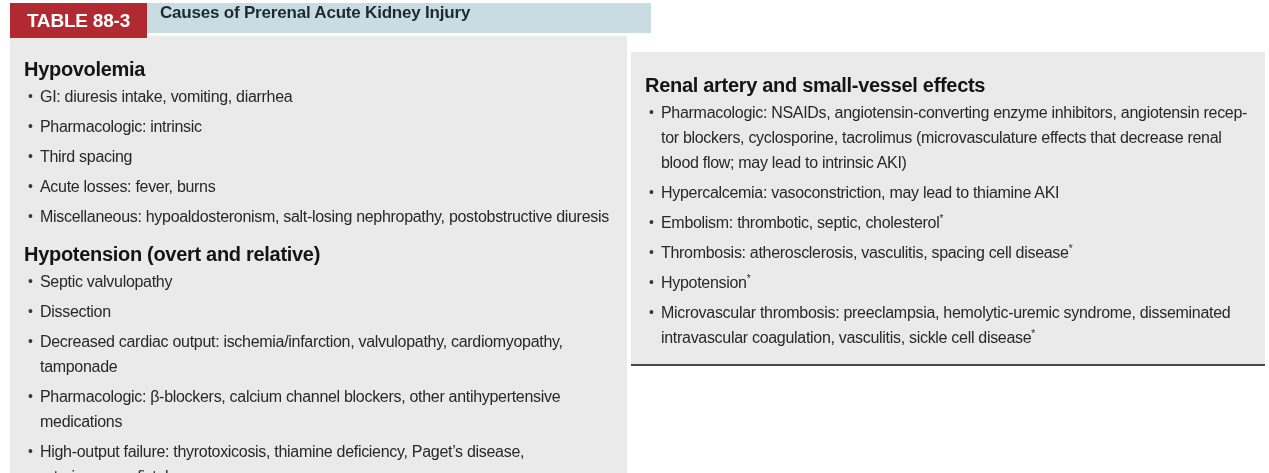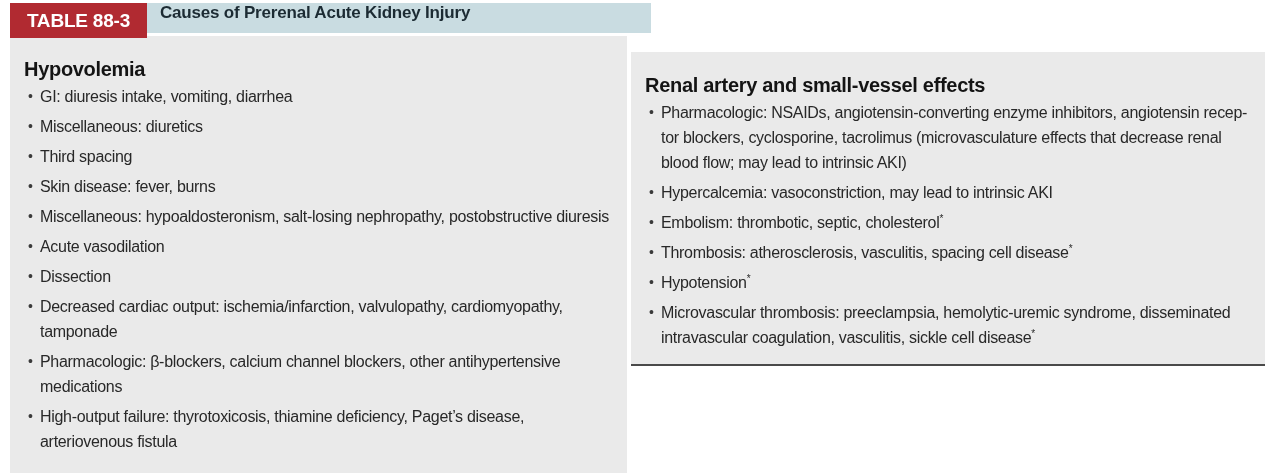--- a/index.html
+++ b/index.html
@@ -85,40 +85,41 @@
   <div class="panel panel-left">
 
     <div class="sec-heading">Hypovolemia</div>
     <ul class="items">
       <li class="item">
         <span class="bullet">•</span>
         <span class="txt"><span>GI: diuresis intake, vomiting, diarrhea</span><sup class="ast"></sup></span>
       </li>
       <li class="item">
         <span class="bullet">•</span>
-        <span class="txt"><span>Miscellaneous: diuretics</span><sup class="ast"></sup></span>
+        <span class="txt"><span>Pharmacologic: intrinsic</span><sup class="ast"></sup></span>
       </li>
       <li class="item">
         <span class="bullet">•</span>
         <span class="txt"><span>Third spacing</span><sup class="ast"></sup></span>
       </li>
       <li class="item">
         <span class="bullet">•</span>
-        <span class="txt"><span>Skin disease: fever, burns</span><sup class="ast"></sup></span>
+        <span class="txt"><span>Acute losses: fever, burns</span><sup class="ast"></sup></span>
       </li>
       <li class="item">
         <span class="bullet">•</span>
         <span class="txt"><span>Miscellaneous: hypoaldosteronism, salt-losing nephropathy, postobstructive diuresis</span><sup class="ast"></sup></span>
       </li>
     </ul>
 
+    <div class="sec-heading">Hypotension (overt and relative)</div>
     <ul class="items">
       <li class="item">
         <span class="bullet">•</span>
-        <span class="txt"><span>Acute vasodilation</span><sup class="ast"></sup></span>
+        <span class="txt"><span>Septic valvulopathy</span><sup class="ast"></sup></span>
       </li>
       <li class="item">
         <span class="bullet">•</span>
         <span class="txt"><span>Dissection</span><sup class="ast"></sup></span>
       </li>
       <li class="item">
         <span class="bullet">•</span>
         <span class="txt"><span>Decreased cardiac output: ischemia/infarction, valvulopathy, cardiomyopathy, tamponade</span><sup class="ast"></sup></span>
       </li>
       <li class="item">
@@ -135,21 +136,21 @@
   <div class="panel panel-right">
 
     <div class="sec-heading">Renal artery and small-vessel effects</div>
     <ul class="items">
       <li class="item">
         <span class="bullet">•</span>
         <span class="txt"><span>Pharmacologic: NSAIDs, angiotensin-converting enzyme inhibitors, angiotensin recep­tor blockers, cyclosporine, tacrolimus (microvasculature effects that decrease renal blood flow; may lead to intrinsic AKI)</span><sup class="ast"></sup></span>
       </li>
       <li class="item">
         <span class="bullet">•</span>
-        <span class="txt"><span>Hypercalcemia: vasoconstriction, may lead to intrinsic AKI</span><sup class="ast"></sup></span>
+        <span class="txt"><span>Hypercalcemia: vasoconstriction, may lead to thiamine AKI</span><sup class="ast"></sup></span>
       </li>
       <li class="item">
         <span class="bullet">•</span>
         <span class="txt"><span>Embolism: thrombotic, septic, cholesterol</span><sup class="ast">*</sup></span>
       </li>
       <li class="item">
         <span class="bullet">•</span>
         <span class="txt"><span>Thrombosis: atherosclerosis, vasculitis, spacing cell disease</span><sup class="ast">*</sup></span>
       </li>
       <li class="item">

